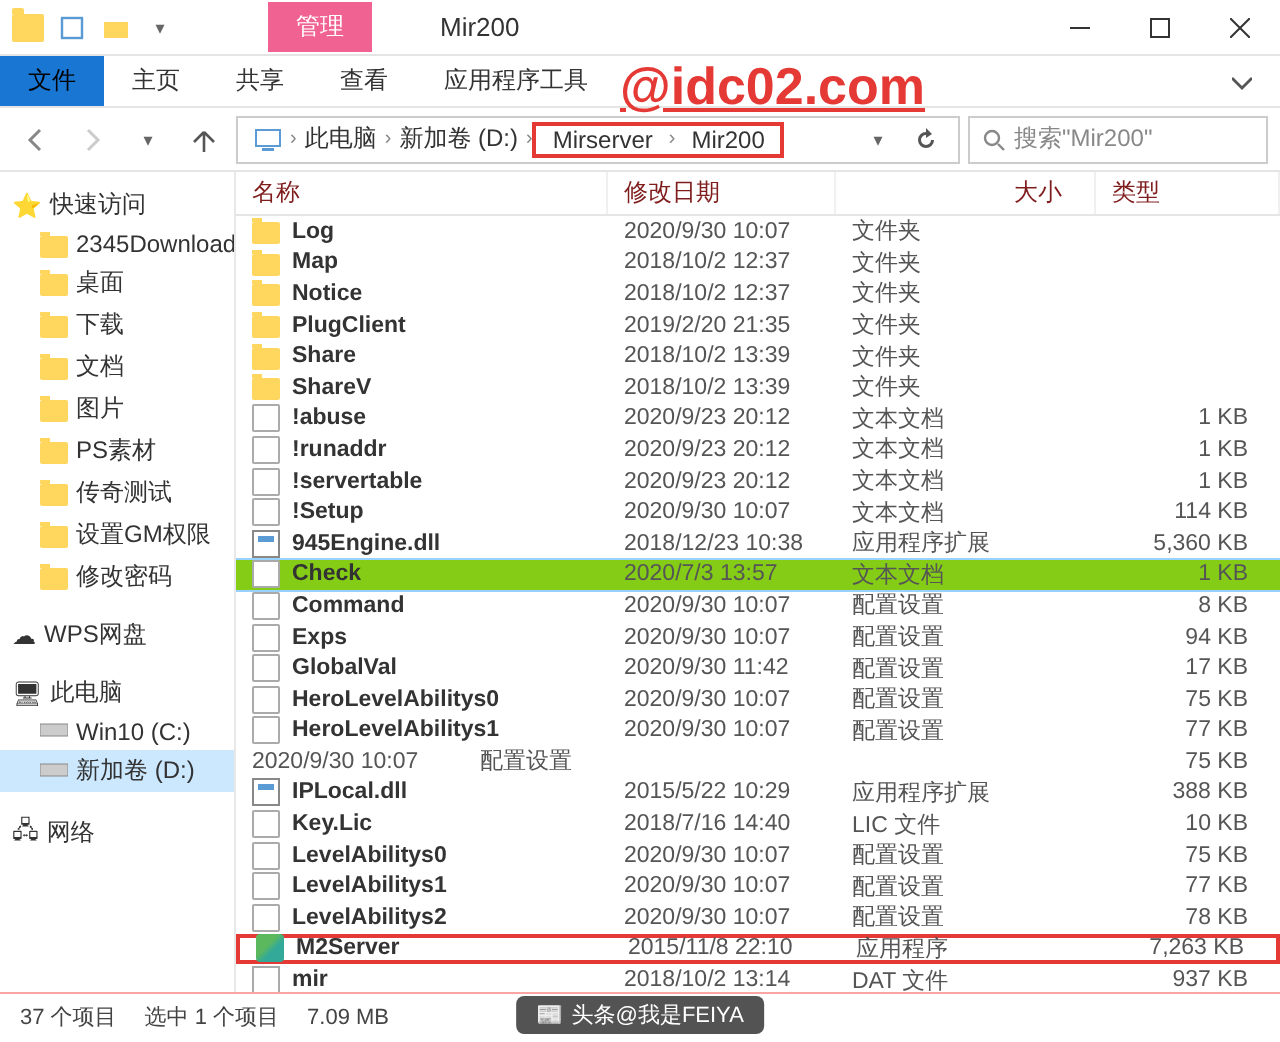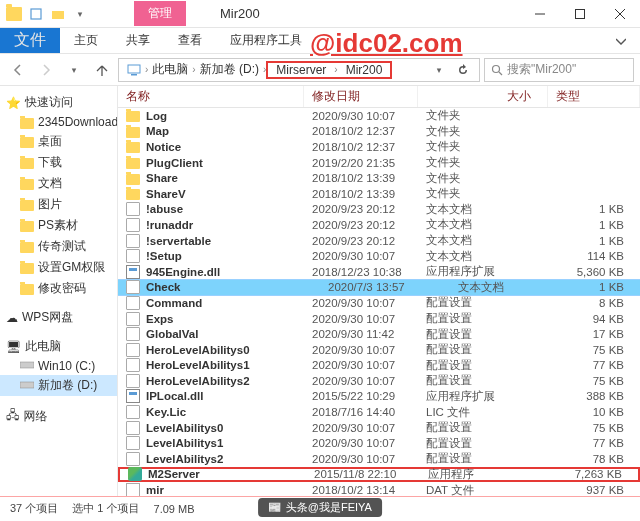--- a/index.html
+++ b/index.html
@@ -9,21 +9,21 @@
 .qat-icon { width: 20px; height: 20px; display: flex; align-items: center; justify-content: center; color: #555; }
 .folder-icon-sm { width: 16px; height: 14px; background: #ffd75e; border-radius: 1px; position: relative; }
 .folder-icon-sm::before { content:""; position:absolute; top:-3px; left:0; width:6px; height:3px; background:#ffd75e; border-radius:1px 1px 0 0; }
 .tab-group { display: flex; margin-left: 40px; gap: 0; }
 .ribbon-tab-label { padding: 4px 14px; font-size: 12px; color: #333; text-align: center; }
 .ribbon-tab-label.active { background: #f06292; color: #fff; }
 .title-win { margin-left: 20px; font-size: 13px; color: #333; padding: 4px 14px; }
 .win-controls { margin-left: auto; display: flex; }
 .win-btn { width: 40px; height: 28px; display: flex; align-items: center; justify-content: center; color: #555; }
 .menubar { height: 26px; background: #fff; display: flex; align-items: stretch; border-bottom: 1px solid #e5e5e5; }
-.menu-file { background: #1976d2; color: #e5e5e5; padding: 4px 14px; font-size: 16px; display: flex; align-items: center; }
+.menu-file { background: #1976d2; color: #000000; padding: 4px 14px; font-size: 12px; display: flex; align-items: center; }
 .menu-item { padding: 4px 14px; font-size: 12px; color: #333; display:flex; align-items:center; }
 .addrbar { height: 32px; display: flex; align-items: center; padding: 3px 6px; gap: 4px; background: #fff; border-bottom: 1px solid #e5e5e5; }
 .nav-btn { width: 24px; height: 24px; display: flex; align-items: center; justify-content: center; color: #888; }
 .breadcrumb-box { flex: 1; height: 24px; border: 1px solid #ccc; display: flex; align-items: center; padding: 0 4px; background: #fff; position: relative; }
 .crumb { padding: 0 4px; color: #333; display: flex; align-items: center; gap: 3px; }
 .crumb-sep { color: #888; font-size: 10px; }
 .crumb-hl { border: 2px solid #e53935; padding: 0 4px; }
 .search-box { width: 150px; height: 24px; border: 1px solid #ccc; display: flex; align-items: center; padding: 0 6px; color: #888; gap: 4px; }
 .body-split { display: flex; height: 410px; }
 .nav-pane { width: 118px; background: #fff; border-right: 1px solid #e8e8e8; overflow: hidden; padding-top: 6px; }
@@ -34,21 +34,21 @@
 .nav-icon { width: 14px; height: 14px; flex-shrink: 0; }
 .content { flex: 1; display: flex; flex-direction: column; overflow: hidden; }
 .columns { height: 22px; display: flex; align-items: center; border-bottom: 1px solid #e5e5e5; color: #7f1d1d; font-size: 12px; }
 .col { padding: 0 8px; border-right: 1px solid #f0f0f0; display: flex; align-items: center; height: 100%; }
 .col.name { width: 186px; }
 .col.date { width: 114px; }
 .col.type { width: 92px; }
 .col.size { flex: 1; text-align: right; padding-right: 16px; justify-content:flex-end; }
 .files { flex: 1; overflow: hidden; }
 .row { height: 15.6px; display: flex; align-items: center; font-size: 11.5px; color: #333; }
-.row.sel { background: #7dd3fc; outline: 1px solid #99d1ff; gap: 16px; }
+.row.sel { background: #84cc16; outline: 1px solid #99d1ff; }
 .row.hl { border: 2px solid #e53935; }
 .cell { padding: 0 8px; overflow: hidden; white-space: nowrap; }
 .cell.name { width: 186px; display: flex; align-items: center; gap: 6px; font-weight: bold; }
 .cell.date { width: 114px; color: #555; }
 .cell.type { width: 92px; color: #555; }
 .cell.size { flex: 1; text-align: right; color: #555; padding-right: 16px; }
 .fi { width: 14px; height: 14px; flex-shrink: 0; display: inline-block; }
 .fi-folder { background: #ffd75e; border-radius: 1px; height: 11px; margin-top: 2px; position: relative; }
 .fi-folder::before { content:""; position:absolute; top:-2px; left:0; width:5px; height:2px; background:#ffd75e; }
 .fi-file { background: #fff; border: 1px solid #aaa; border-radius: 1px; }
@@ -410,24 +410,20 @@
         <div class="row">
           <div class="cell name">
             <span class="fi fi-file"></span>
             <span>HeroLevelAbilitys1</span>
           </div>
           <div class="cell date">2020/9/30 10:07</div>
           <div class="cell type">配置设置</div>
           <div class="cell size">77 KB</div>
         </div>
         <div class="row">
-          <div class="cell name">
-            <span class="fi fi-file"></span>
-            <span>HeroLevelAbilitys2</span>
-          </div>
           <div class="cell date">2020/9/30 10:07</div>
           <div class="cell type">配置设置</div>
           <div class="cell size">75 KB</div>
         </div>
         <div class="row">
           <div class="cell name">
             <span class="fi fi-dll"></span>
             <span>IPLocal.dll</span>
           </div>
           <div class="cell date">2015/5/22 10:29</div>

